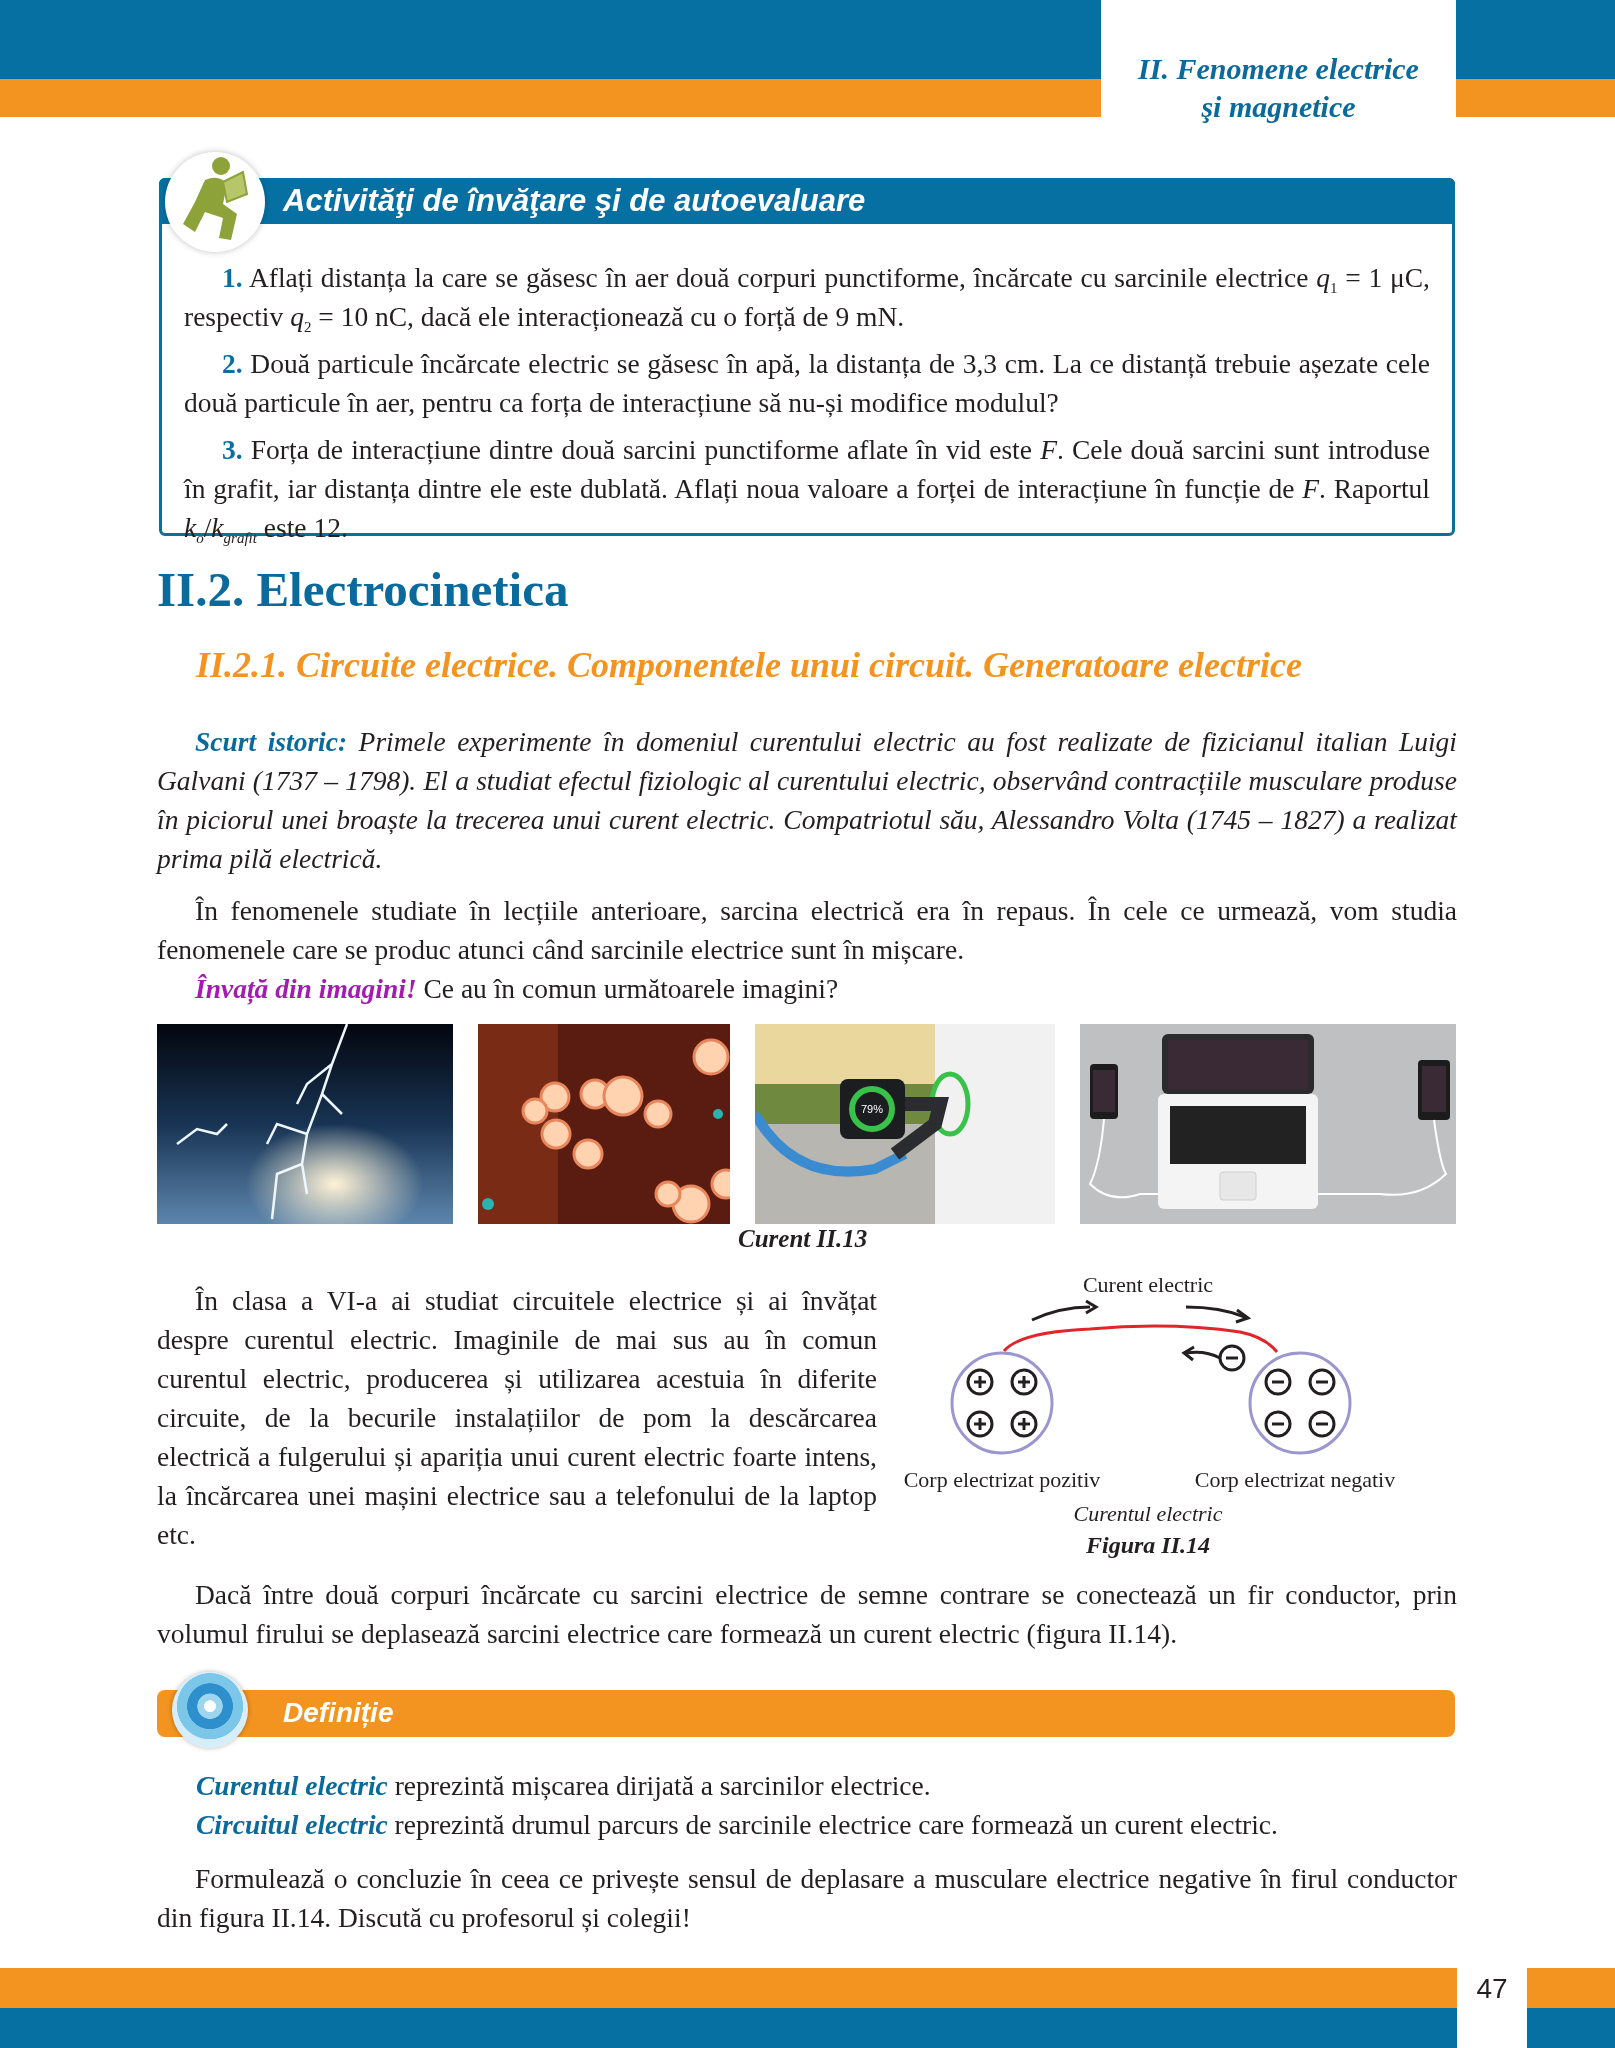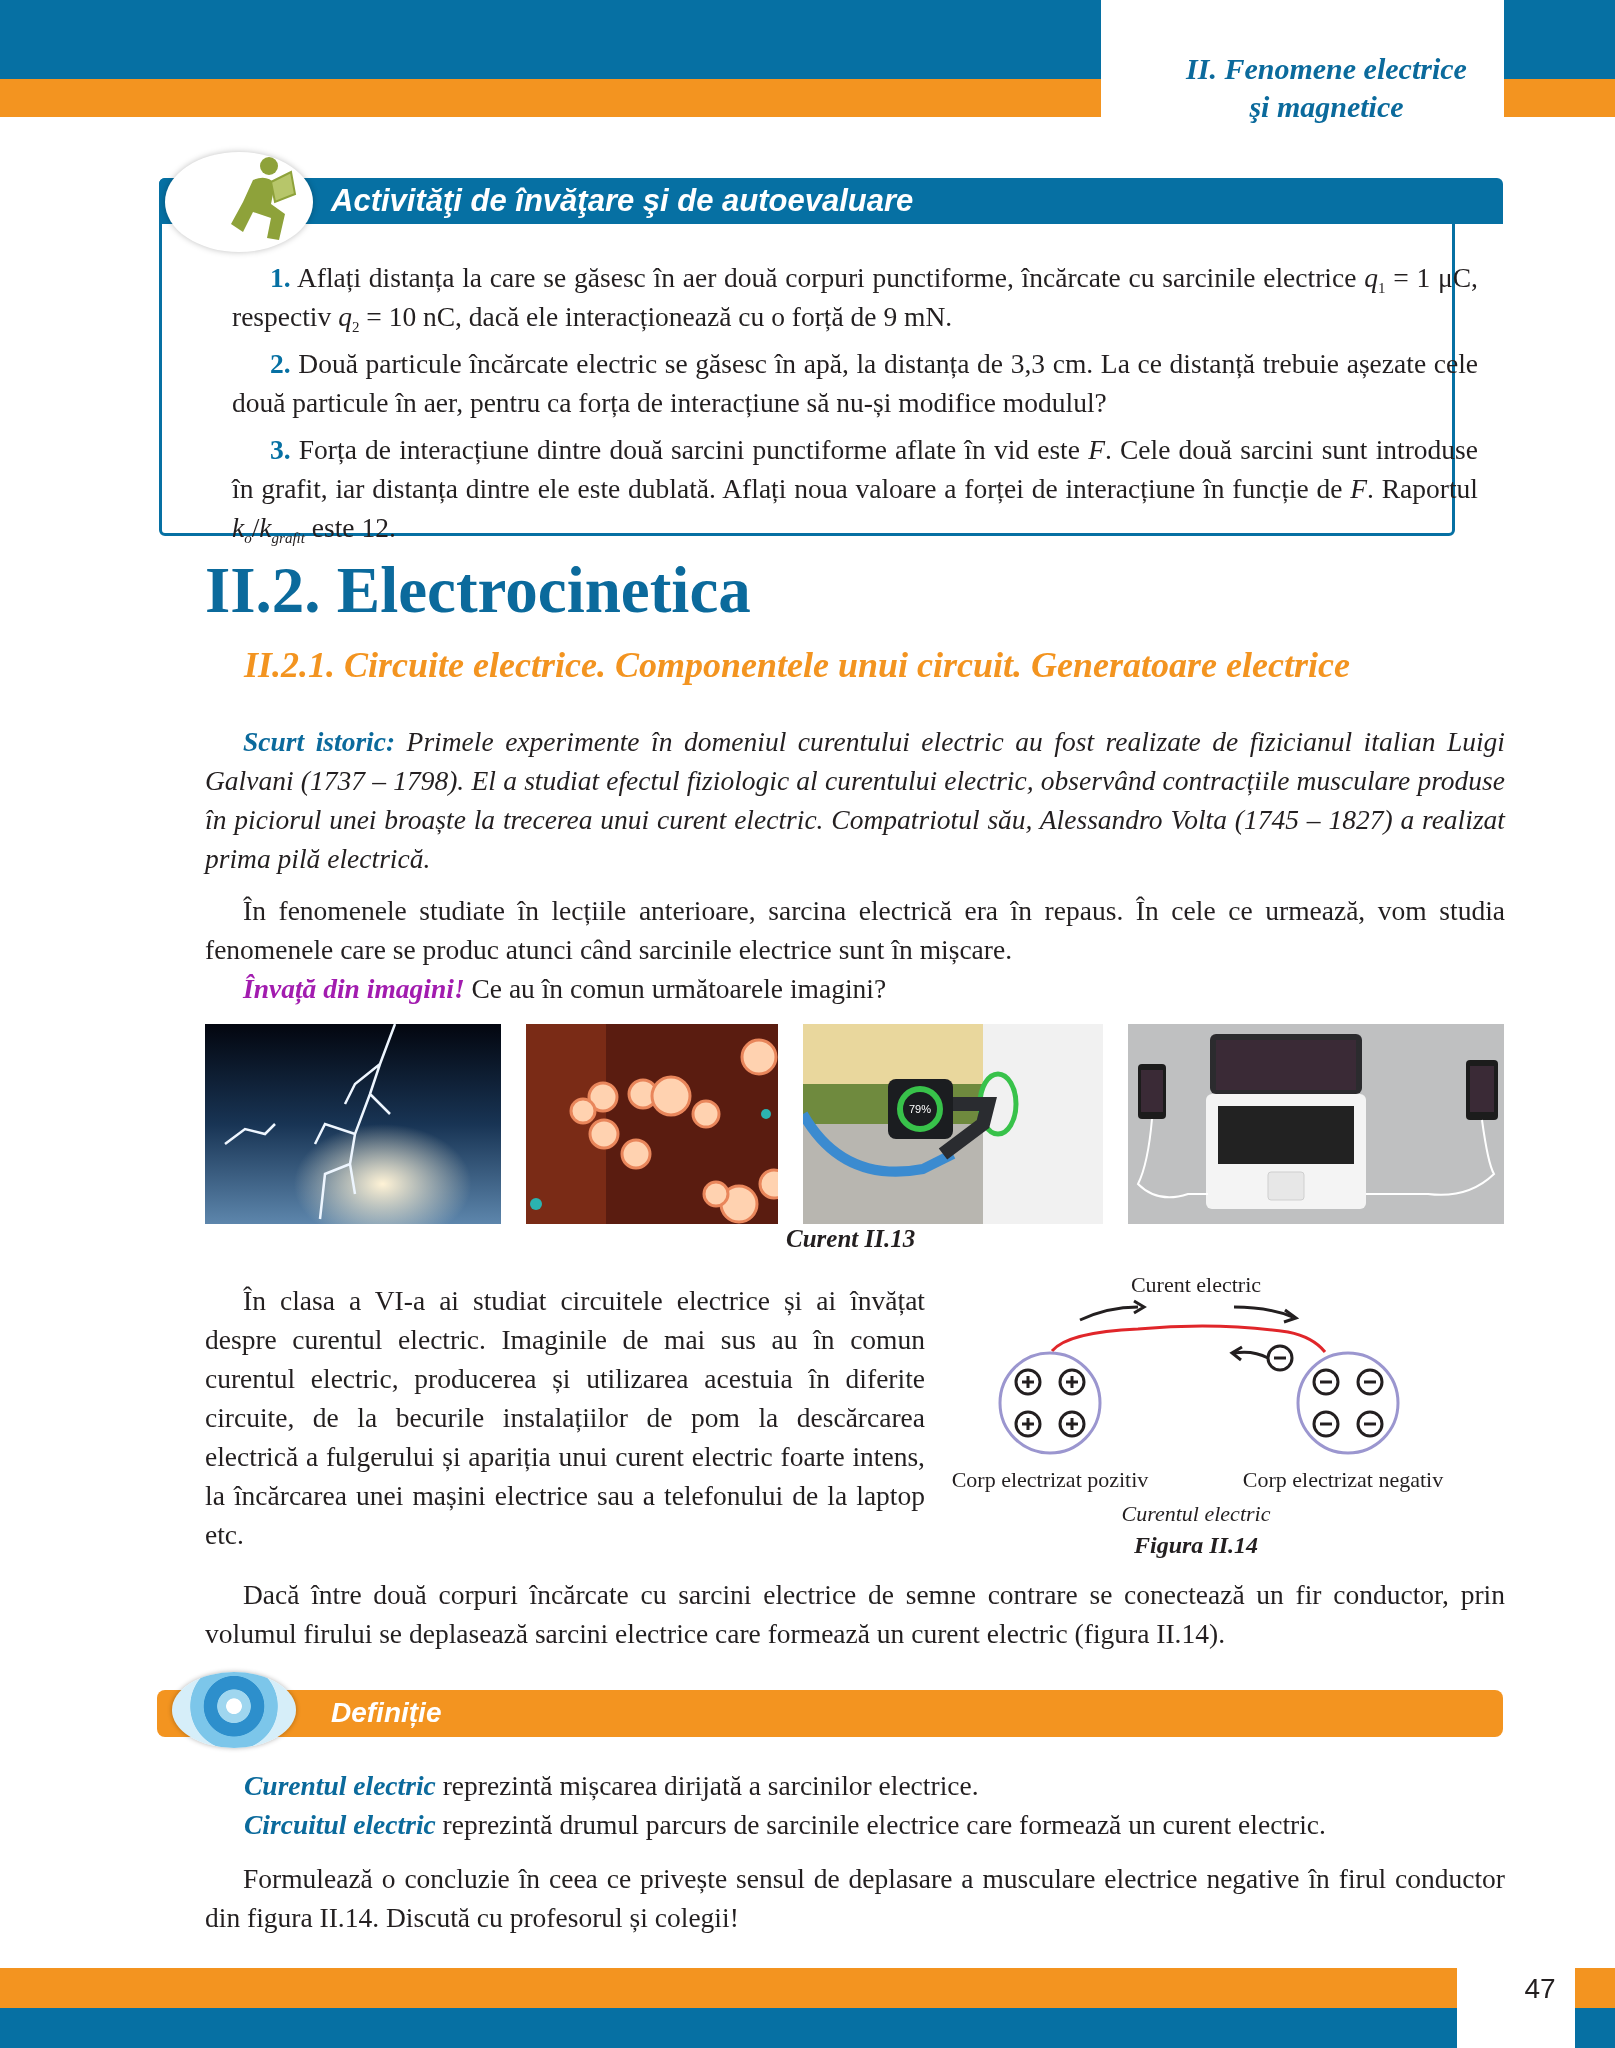--- a/index.html
+++ b/index.html
@@ -1,38 +1,38 @@
 <!DOCTYPE html>
 <html><head>
 <meta charset="utf-8">
 <style>
   html, body { margin:0; padding:0; }
   body { width:1615px; height:2048px; position:relative; background:#ffffff; overflow:hidden;
          font-family:"Liberation Serif", serif; color:#231f20; }
-  .abs { position:absolute;padding-left:48px; }
+  .abs { position:absolute; }
   
   .band-blue-top { left:0; top:0; width:1615px; height:79px; background:#0670a3; }
   .band-orange-top { left:0; top:79px; width:1615px; height:38px; background:#f39420; }
   .chapter-box { left:1101px; top:0; width:355px; height:125px; background:#ffffff; text-align:center; }
   .chapter-title { font-family:"Liberation Serif", serif; font-style:italic; font-weight:bold; color:#0b6a9c;
                    font-size:30px; line-height:38px; padding-top:50px; }
   
   .act-box { left:159px; top:178px; width:1296px; height:358px; border:3px solid #0670a3; border-radius:6px; box-sizing:border-box; }
   .act-header { left:159px; top:178px; width:1296px; height:46px; background:#0670a3; border-radius:6px 6px 0 0; }
   .act-header-title { left:283px; top:182px; font-family:"Liberation Sans", sans-serif; font-style:italic; font-weight:bold;
                       color:#ffffff; font-size:31px; line-height:38px; }
   .act-icon { left:165px; top:152px; width:100px; height:100px; border-radius:50%; background:#ffffff;
               box-shadow:0 0 6px rgba(0,0,0,0.25); }
   .act-body { left:176px; top:250px; width:1262px; font-size:27.5px; line-height:39px; text-align:justify; }
   .act-body p { margin:8px; }
   .num { color:#0670a3; font-weight:bold; }
   .ind { text-indent:38px; }
   sub { font-size:15px; vertical-align:-6px; line-height:0; }
   
-  .h2 { left:157px; top:560px; font-size:65px; font-weight:bold; color:#0b6a9c; line-height:60px; }
+  .h2 { left:157px; top:560px; font-size:49px; font-weight:bold; color:#0b6a9c; line-height:60px; }
   .h3 { left:196px; top:640px; font-size:36px; font-weight:bold; font-style:italic; color:#f39420; line-height:50px;text-align:center; }
   .para { font-size:27.5px; line-height:39px; text-align:justify; }
   .para p { margin:0; }
   .hist { left:157px; top:722px; width:1300px; font-style:italic; }
   .blue-b { color:#0b6a9c; font-weight:bold; font-style:italic; }
   .orange-b { color:#a21caf; font-weight:bold; font-style:italic; }
   .intro { left:157px; top:891px; width:1300px; }
   
   .photo { top:1024px; height:200px; overflow:hidden; }
   .fig-cap { font-style:italic; font-weight:bold; font-size:25px; }

